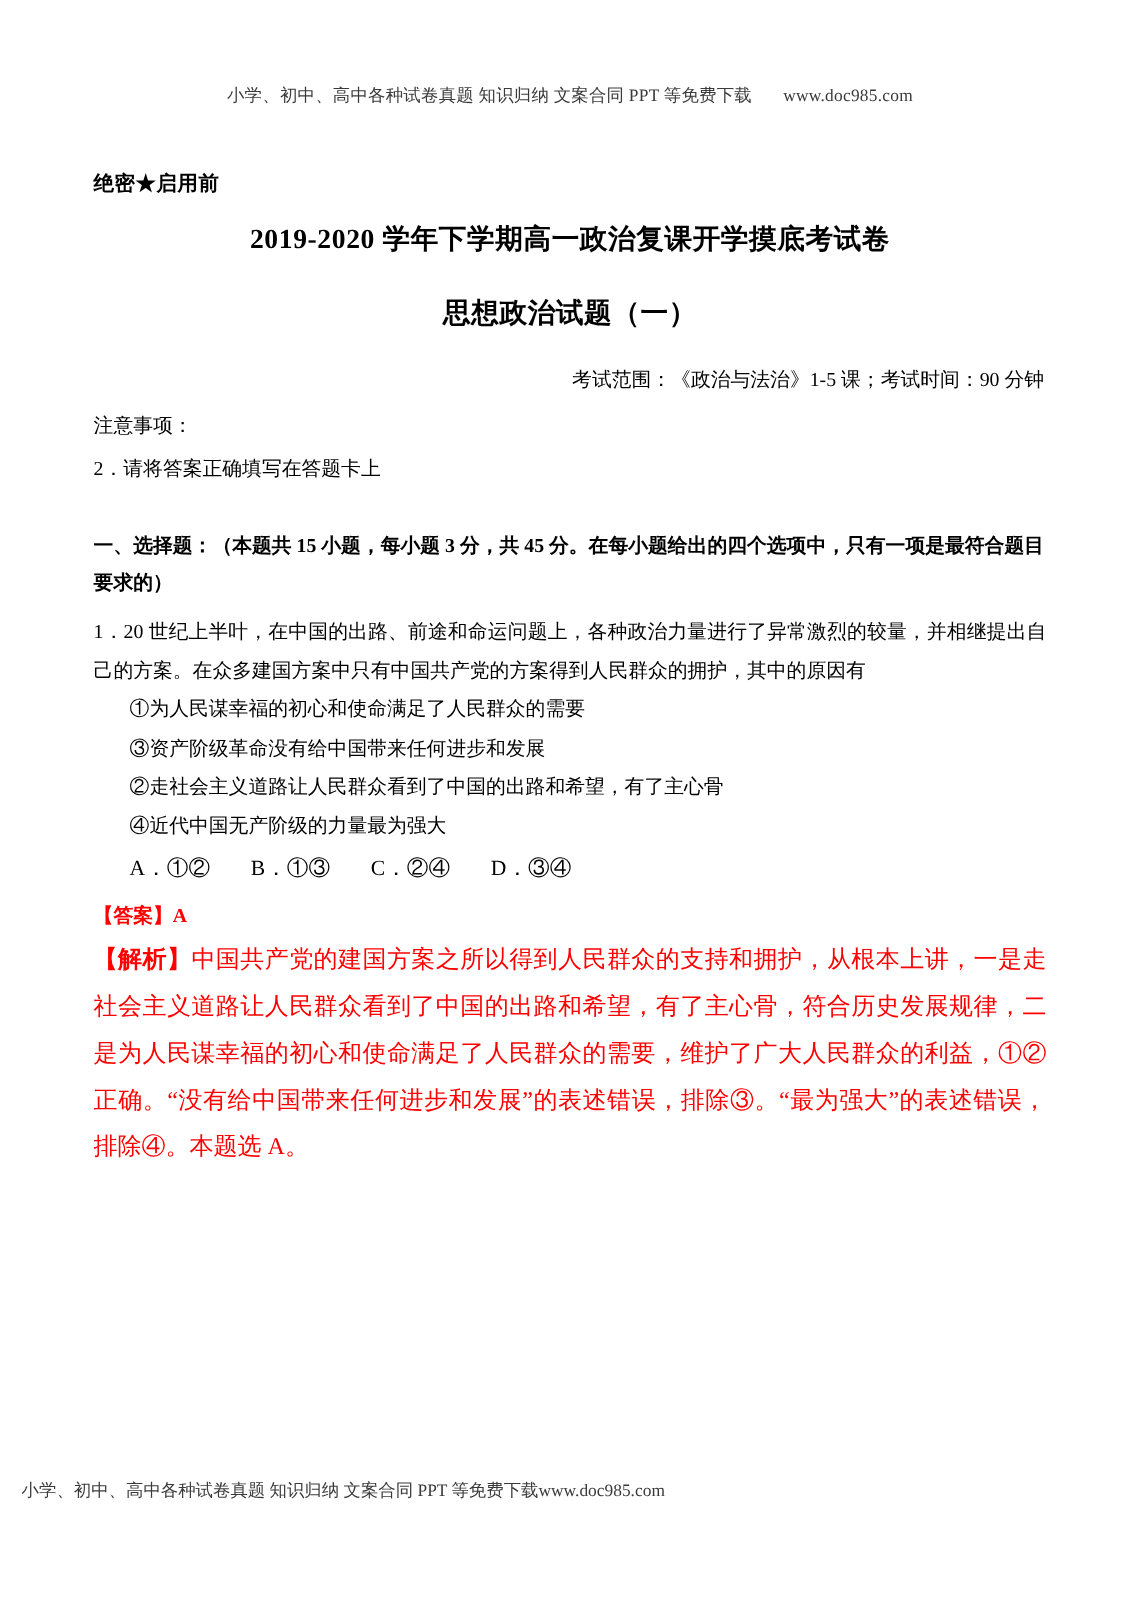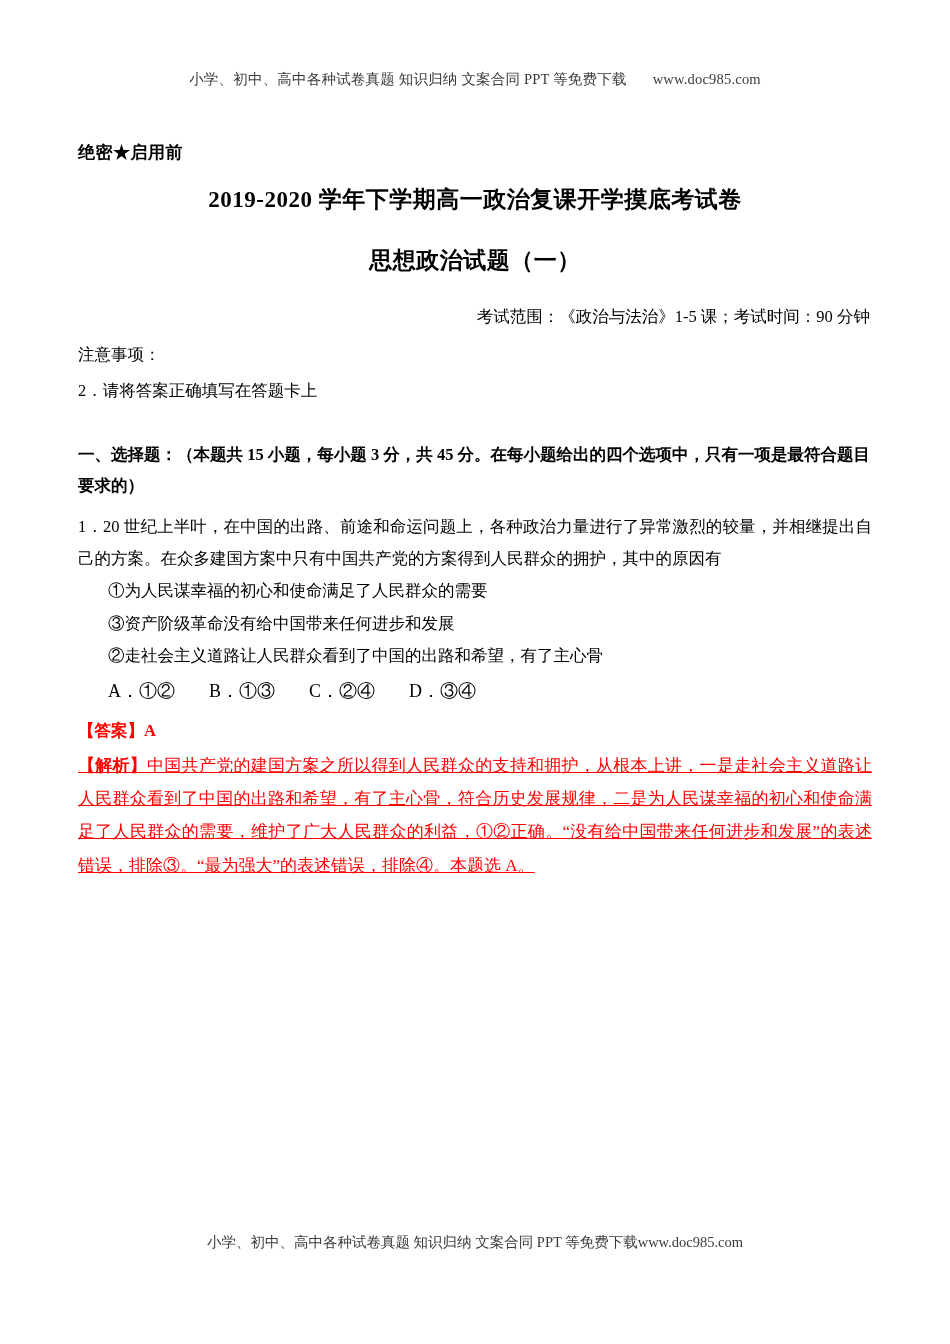--- a/index.html
+++ b/index.html
@@ -30,24 +30,23 @@
   }
   .watermark .url {
     margin-left: 26px;
   }
   .top-watermark {
     margin-top: 10px;
     margin-bottom: 52px;
   }
   .bottom-watermark {
     position: absolute;
-    left: 0;
+    left: 18px;
     right: 0;
     bottom: 92px;
-    text-align: center;
     font-size: 14.5px;
     color: #3a3a3a;
   }
   .secret-line {
     font-size: 17px;
     font-weight: bold;
     margin-bottom: 18px;
     letter-spacing: 0.5px;
   }
   h1.doc-title {
@@ -121,25 +120,24 @@
     font-size: 16.5px;
     line-height: 1.95;
     margin-top: 6px;
   }
   .answer b {
     font-weight: bold;
     text-align: center;
   }
   .analysis {
     color: #ff0000;
-    font-size: 17px;
+    font-size: 20px;
     line-height: 1.95;
     text-align: justify;
     margin-top: 2px;
-    text-decoration: underline;
   }
   .analysis .lab {
     font-weight: bold;
   }
 </style>
 </head>
 <body>
 
 <div class="page">
 
@@ -158,20 +156,21 @@
   <div class="notice-item">2．请将答案正确填写在答题卡上</div>
 
 
   <div class="q-group-head">一、选择题：（本题共 15 小题，每小题 3 分，共 45 分。在每小题给出的四个选项中，只有一项是最符合题目要求的）</div>
 
   <div>
     <div class="q-stem">1．20 世纪上半叶，在中国的出路、前途和命运问题上，各种政治力量进行了异常激烈的较量，并相继提出自己的方案。在众多建国方案中只有中国共产党的方案得到人民群众的拥护，其中的原因有</div>
     <div class="q-option">①为人民谋幸福的初心和使命满足了人民群众的需要</div>
     <div class="q-option">③资产阶级革命没有给中国带来任何进步和发展</div>
     <div class="q-option">②走社会主义道路让人民群众看到了中国的出路和希望，有了主心骨</div>
+    <div class="q-option">④近代中国无产阶级的力量最为强大</div>
     <div class="q-choices">
       <span class="ch">A．①②</span><span class="ch">B．①③</span><span class="ch">C．②④</span><span class="ch">D．③④</span>
     </div>
     <div class="answer">
       <b>【答案】</b><b>A</b>
     </div>
     <div class="analysis">
       <span class="lab">【解析】</span><span>中国共产党的建国方案之所以得到人民群众的支持和拥护，从根本上讲，一是走社会主义道路让人民群众看到了中国的出路和希望，有了主心骨，符合历史发展规律，二是为人民谋幸福的初心和使命满足了人民群众的需要，维护了广大人民群众的利益，①②正确。“没有给中国带来任何进步和发展”的表述错误，排除③。“最为强大”的表述错误，排除④。本题选 A。</span>
     </div>
   </div>

